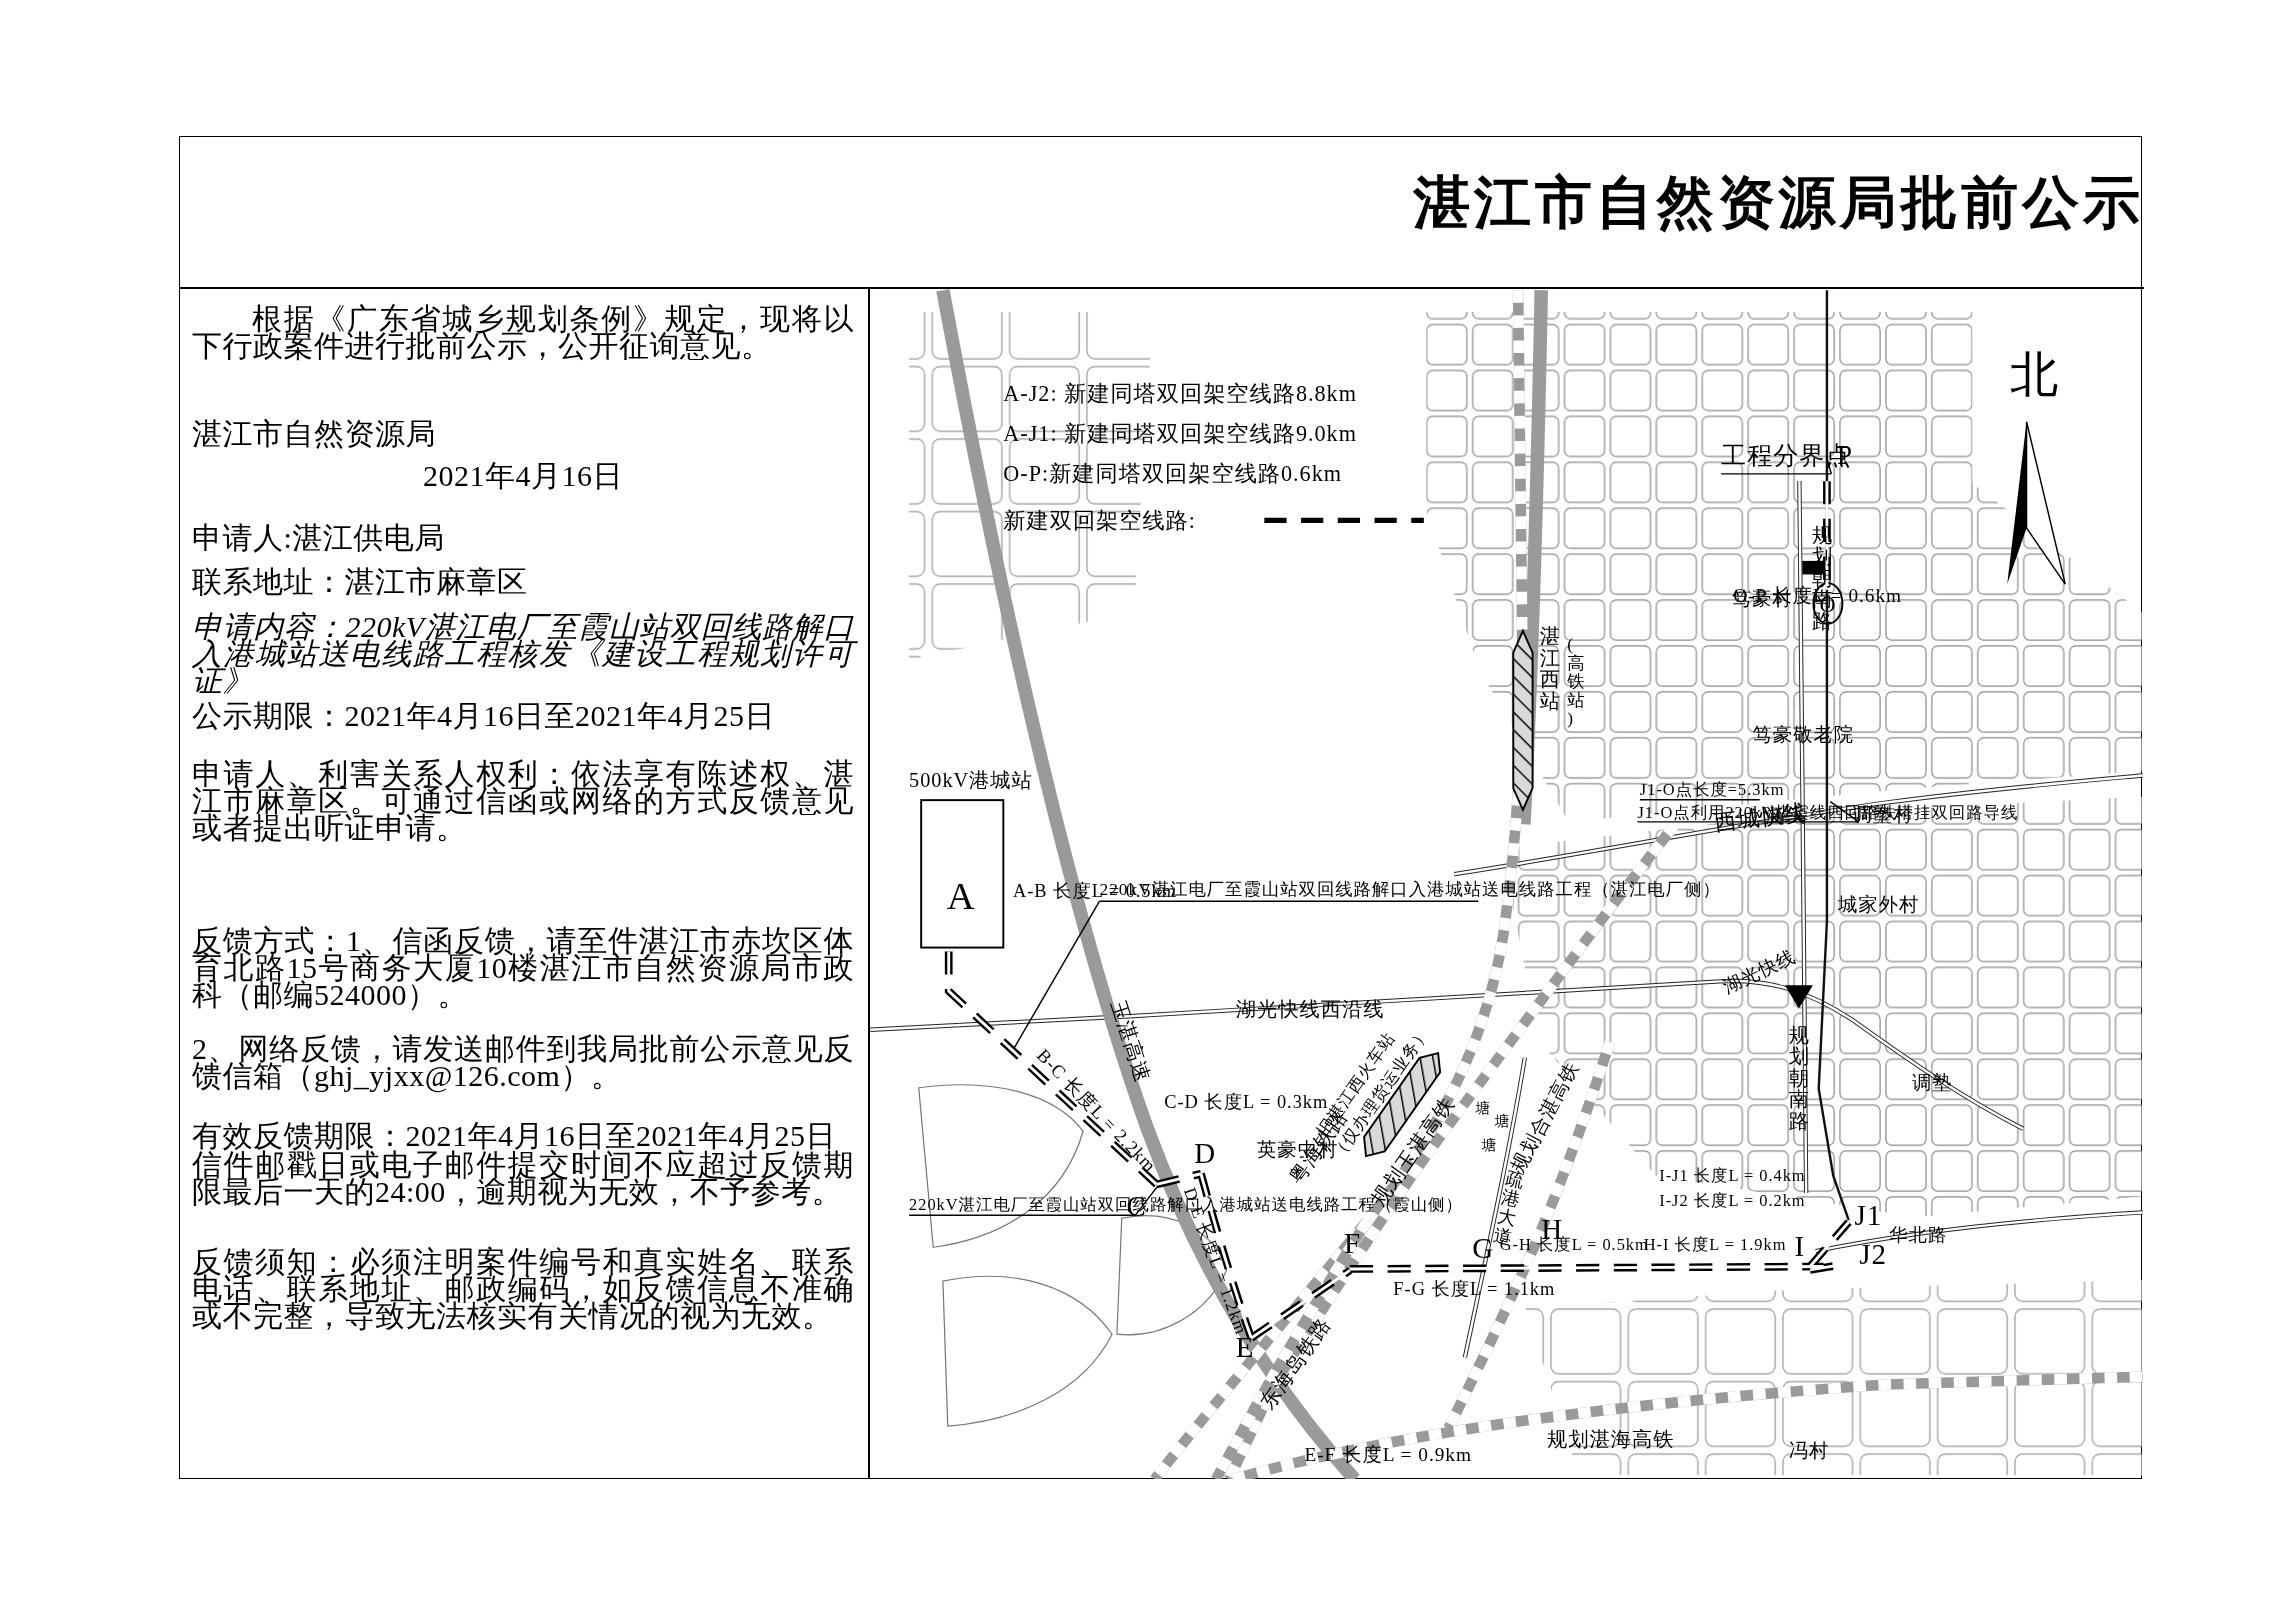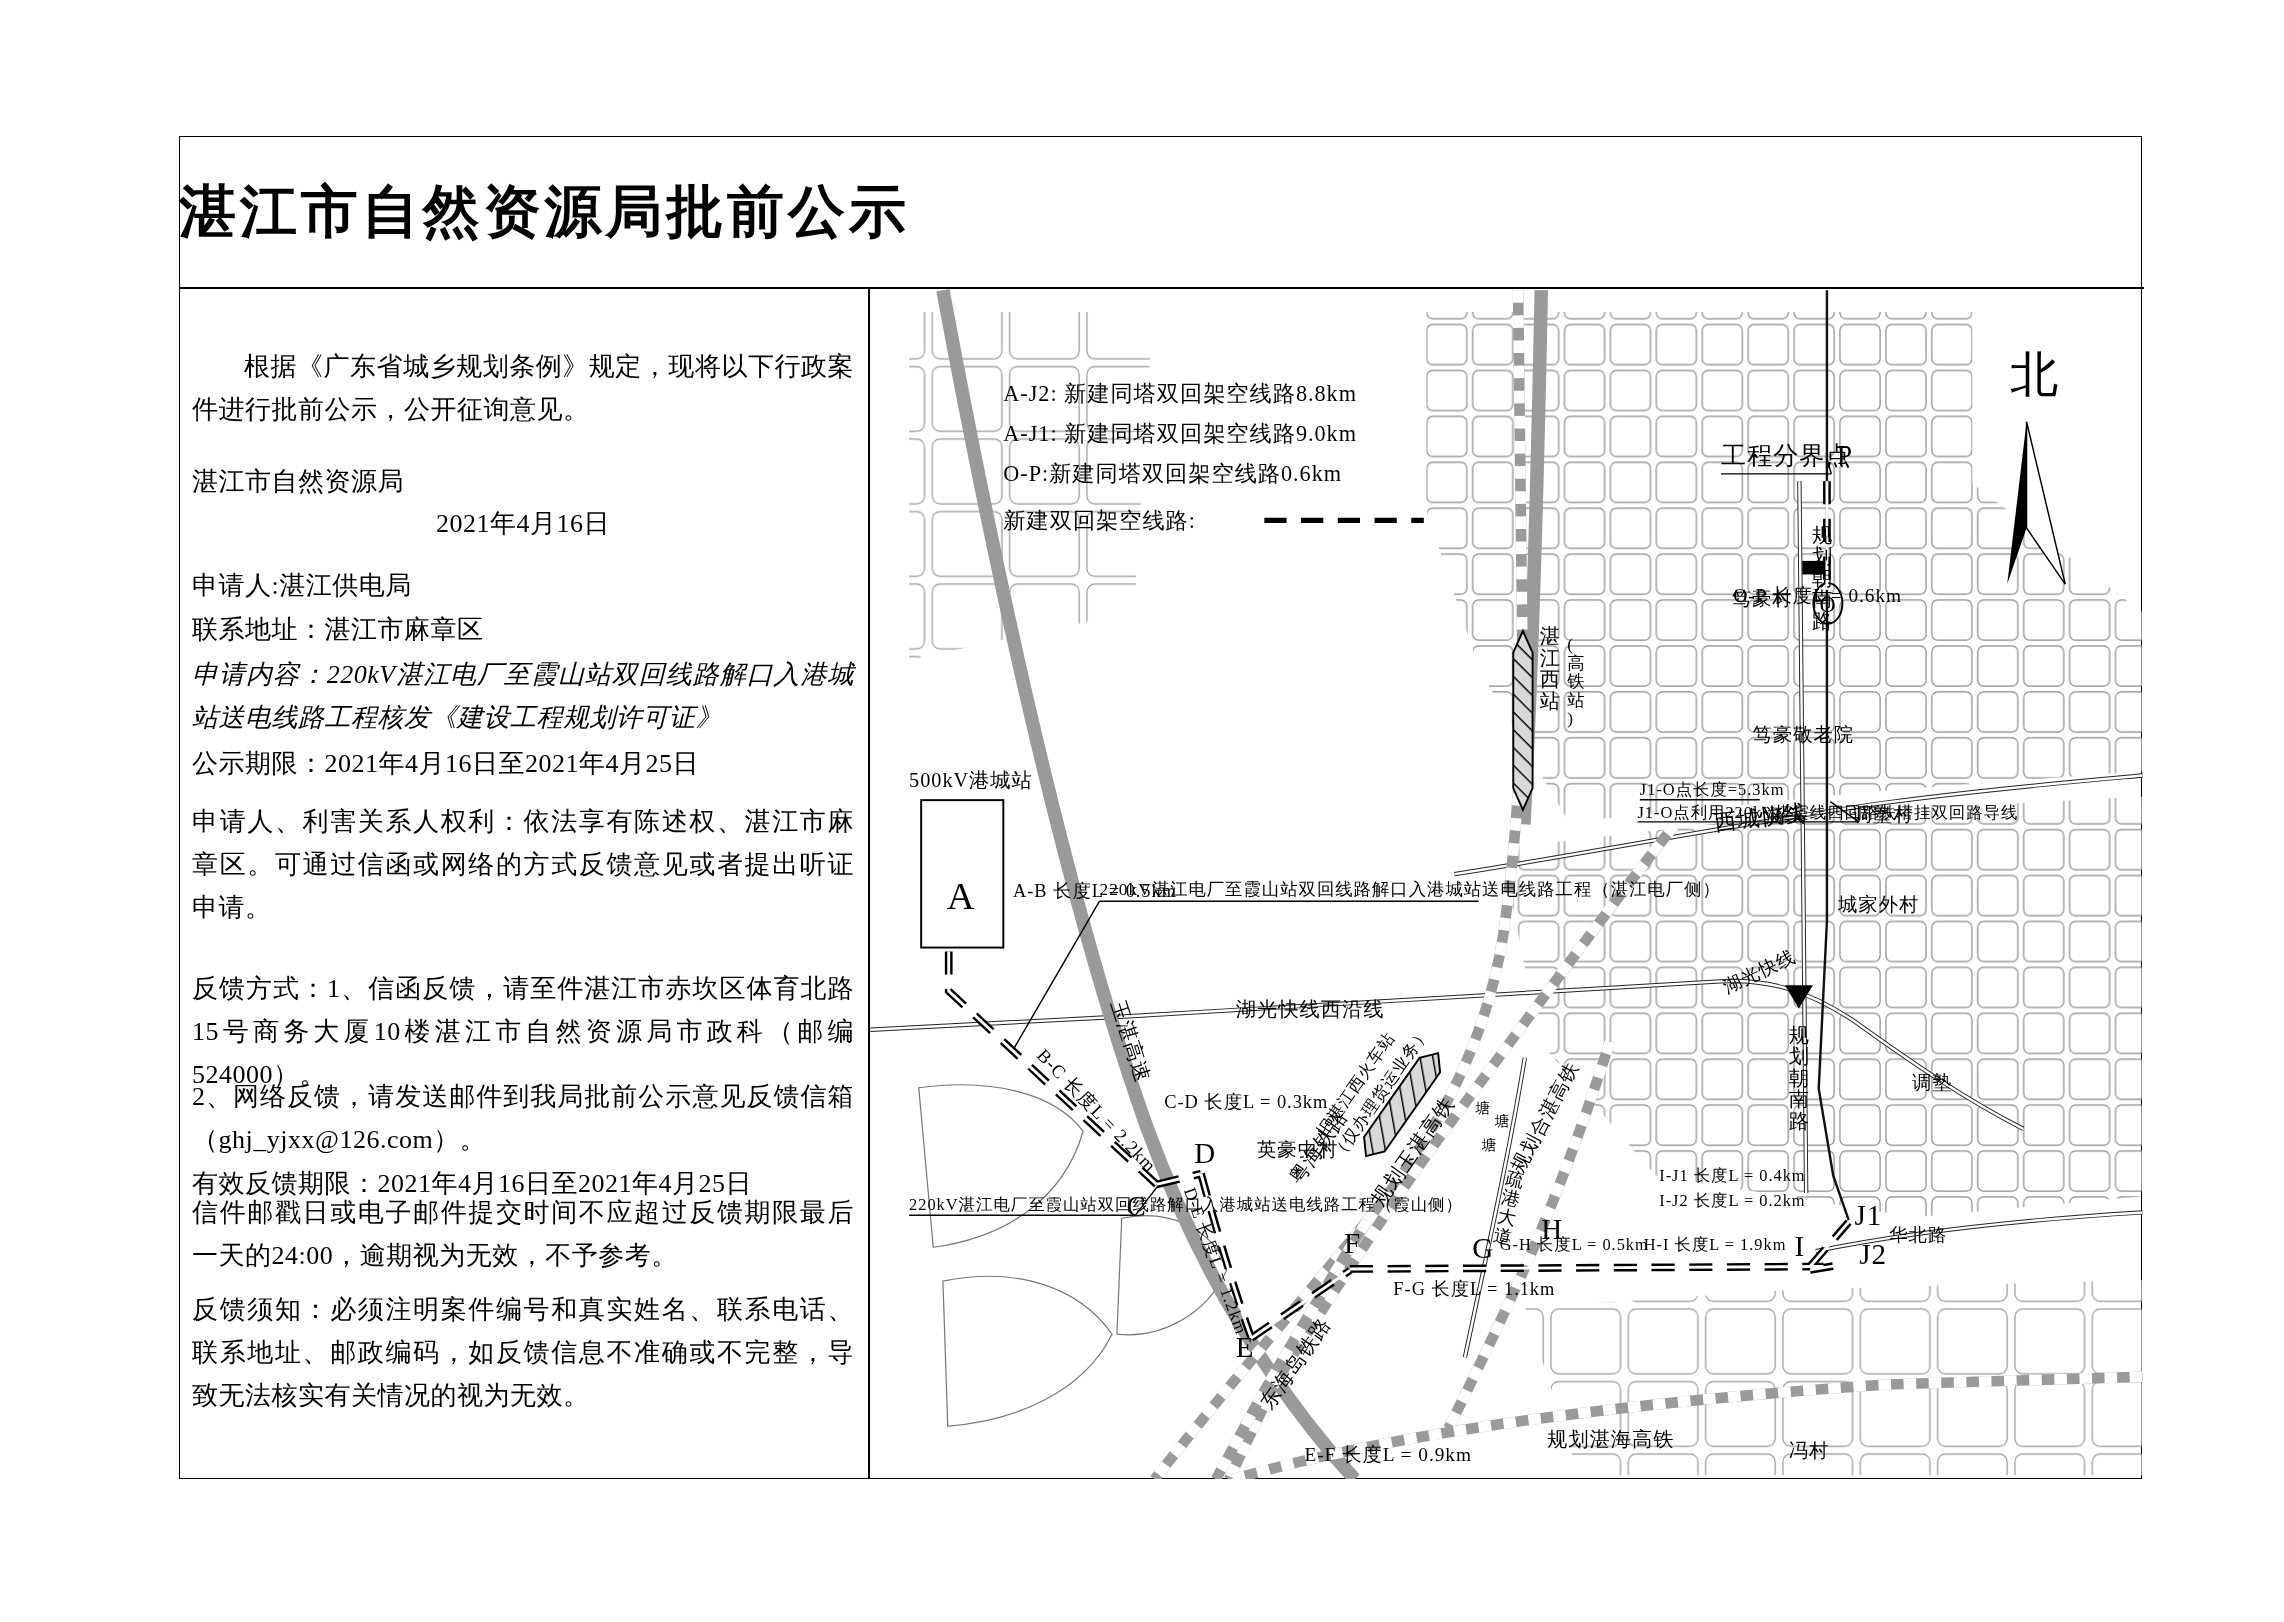--- a/index.html
+++ b/index.html
@@ -2,24 +2,24 @@
 <html style="font-size:7.7px"><head>
 <meta charset="utf-8">
 <style>
   html,body{margin:0;padding:0;background:#fff;}
   body{width:2284px;height:1622px;position:relative;overflow:hidden;
        font-family:"Liberation Serif","DejaVu Serif",serif;color:#000;}
   .sheet{position:absolute;left:179px;top:136px;width:1961px;height:1341px;
          border:1.9px solid #000;background:#fff;}
   .hline{position:absolute;left:179px;top:287px;width:1965px;height:1.9px;background:#000;}
   .vdiv{position:absolute;left:868px;top:289px;width:1.9px;height:1190px;background:#000;}
-  .page-title{position:absolute;left:179px;top:165px;width:1965px;text-align:left;
-              font-size:57px;font-weight:bold;letter-spacing:3.9px;margin-top:9px;}
-  .col{position:absolute;left:192px;width:662px;font-size:26px;line-height:43px;
-       text-align:justify;letter-spacing:0.5px;margin-top:40px;}
+  .page-title{position:absolute;left:179px;top:165px;width:1965px;text-align:right;
+              font-size:57px;font-weight:bold;letter-spacing:3.9px;}
+  .col{position:absolute;left:192px;width:662px;font-size:30px;line-height:27px;
+       text-align:justify;letter-spacing:0.5px;}
   .indent{text-indent:2em;}
   .ra{fill:none;stroke:#000;stroke-width:16;stroke-dasharray:48 30;}
   .rb{fill:none;stroke:#fff;stroke-width:6;}
   .rail{fill:none;stroke:#9a9a9a;stroke-width:22;}
   .railw{fill:none;stroke:#fff;stroke-width:22;stroke-dasharray:26 26;}
   .gray{fill:none;stroke:#9a9a9a;stroke-width:28;}
   .thin1{fill:none;stroke:#222;stroke-width:9;}
   .thin2{fill:none;stroke:#fff;stroke-width:5;}
   .ann{stroke:#000;stroke-width:3;fill:none;}
   .corridor{fill:none;stroke:#111;stroke-width:5;}

